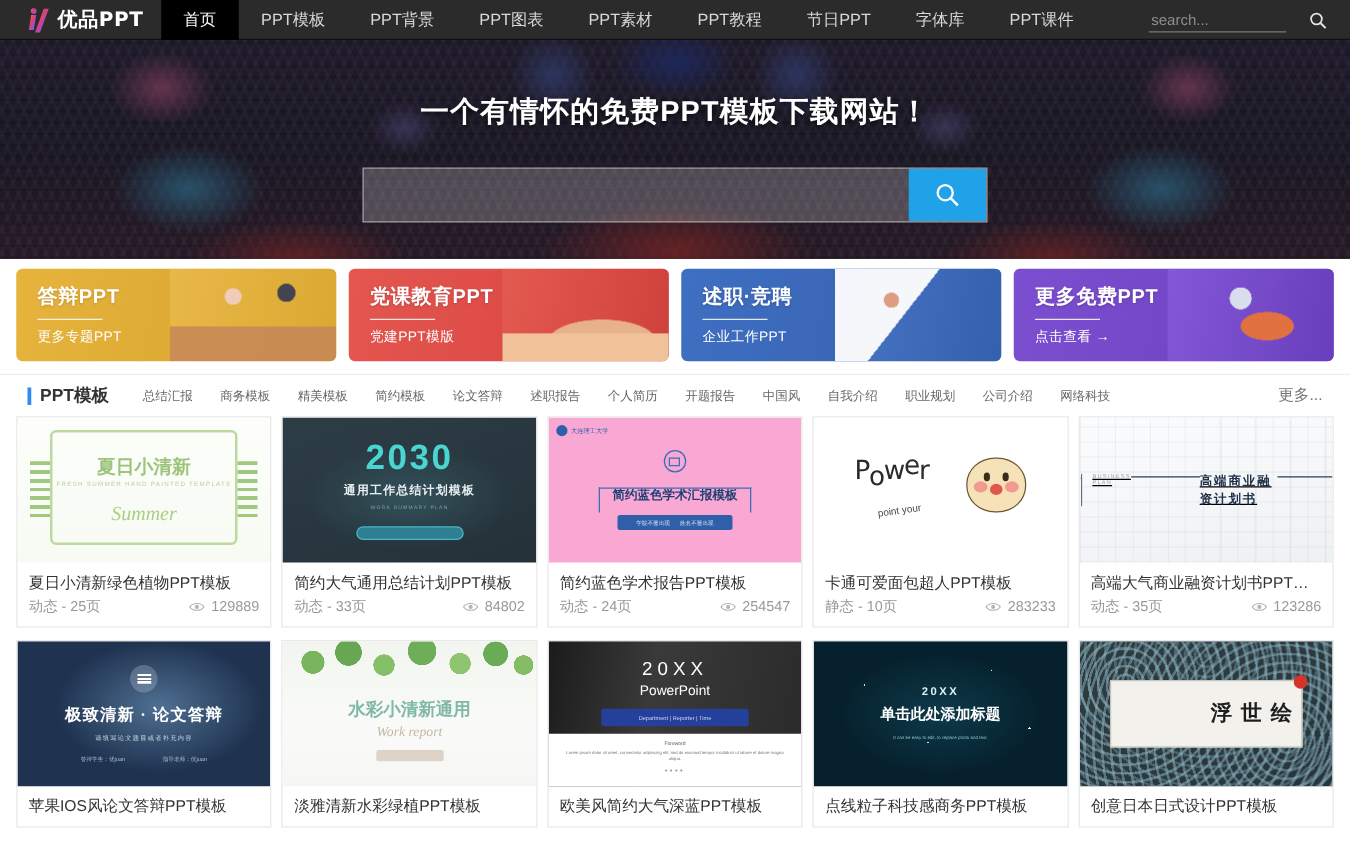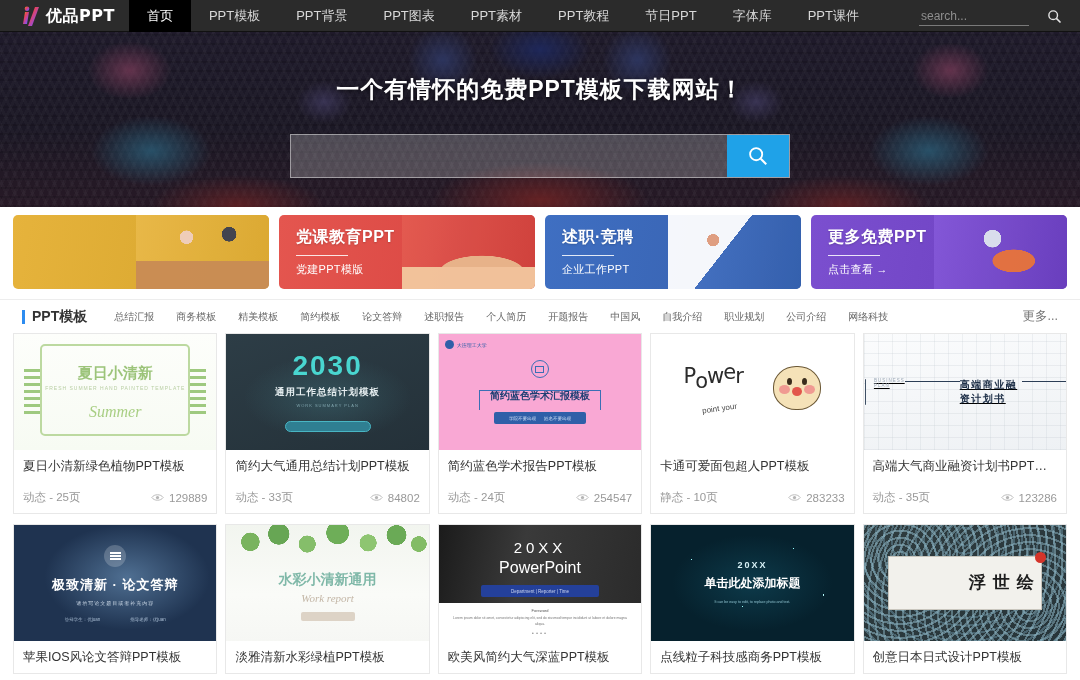--- a/index.html
+++ b/index.html
@@ -204,21 +204,21 @@
     background: #fff; border: 1px solid #e8e8e8; cursor: pointer;
     overflow: hidden;
   }
   .thumb { height: 116px; position: relative; overflow: hidden; }
   .card-body { padding: 9px 9px 8px 9px; }
   .card-title {
     font-size: 12.5px; color: #333; line-height: 1.2;
     white-space: nowrap; overflow: hidden; text-overflow: ellipsis;
   }
   .card-meta {
-    margin-top: 16px; display: flex; align-items: center;
+    margin-top: 4px; display: flex; align-items: center;
     justify-content: space-between;
     font-size: 11.5px; color: #999;
   }
   .views { display: flex; align-items: center; gap: 5px; }
 
   
   .t-summer {
     background: linear-gradient(#fdfefb,#f7fbf3);
     display:flex; align-items:center; justify-content:center; flex-direction:column;
   }
@@ -340,21 +340,21 @@
                 font-family:"Liberation Serif", serif; margin-top:3px;}
   .t-water .pill{ position:relative; z-index:2; margin-top:8px; width:54px;height:9px;
                   background:#ddd3c6; border-radius:2px;}
 
   .t-20xx {
     background: linear-gradient(100deg,#1b1b1b 0%, #3a3a3a 40%, #2a2a2a 100%);
     display:flex; flex-direction:column; align-items:center; justify-content:flex-start;
     padding-top: 14px;
   }
   .t-20xx .a{ font-size:15px; color:#fff; letter-spacing:4px; font-weight:300;}
-  .t-20xx .b{ font-size:16px; color:#fff; margin-top:3px;}
+  .t-20xx .b{ font-size:11px; color:#fff; margin-top:3px;}
   .t-20xx .bar{ margin-top:8px; width:118px;height:14px;background:#24409a;border-radius:2px;
                 color:#cbd5f2; font-size:4.5px; display:flex;align-items:center;justify-content:center;gap:10px;}
   .t-20xx .wht{ margin-top:6px; background:#fff; width:100%; flex:1; padding:5px 14px;}
   .t-20xx .wht u{ display:block; text-align:center; font-size:4px; color:#555; text-decoration:none;}
   .t-20xx .wht p{ font-size:3.4px; color:#777; text-align:center; line-height:1.6; margin-top:3px;}
   .t-20xx .dots{ text-align:center; font-size:6px; color:#999; letter-spacing:2px; margin-top:3px;}
 
   .t-part {
     background:
       radial-gradient(circle 1px at 20% 30%, #9ff 60%, transparent 61%),
@@ -442,20 +442,25 @@
           <circle cx="10" cy="10" r="6.6" fill="none" stroke="#fff" stroke-width="2"></circle>
           <line x1="15" y1="15" x2="21" y2="21" stroke="#fff" stroke-width="2.2"></line>
         </svg>
       </button>
     </div>
   </div>
 </div>
 
 <div class="banners">
   <div class="banner b0">
+    <div class="banner-txt">
+      <div class="banner-t1">答辩PPT</div>
+      <div class="banner-rule"></div>
+      <div class="banner-t2">更多专题PPT</div>
+    </div>
     <div class="banner-art"></div>
   </div>
   <div class="banner b1">
     <div class="banner-txt">
       <div class="banner-t1">党课教育PPT</div>
       <div class="banner-rule"></div>
       <div class="banner-t2">党建PPT模版</div>
     </div>
     <div class="banner-art"></div>
   </div>

